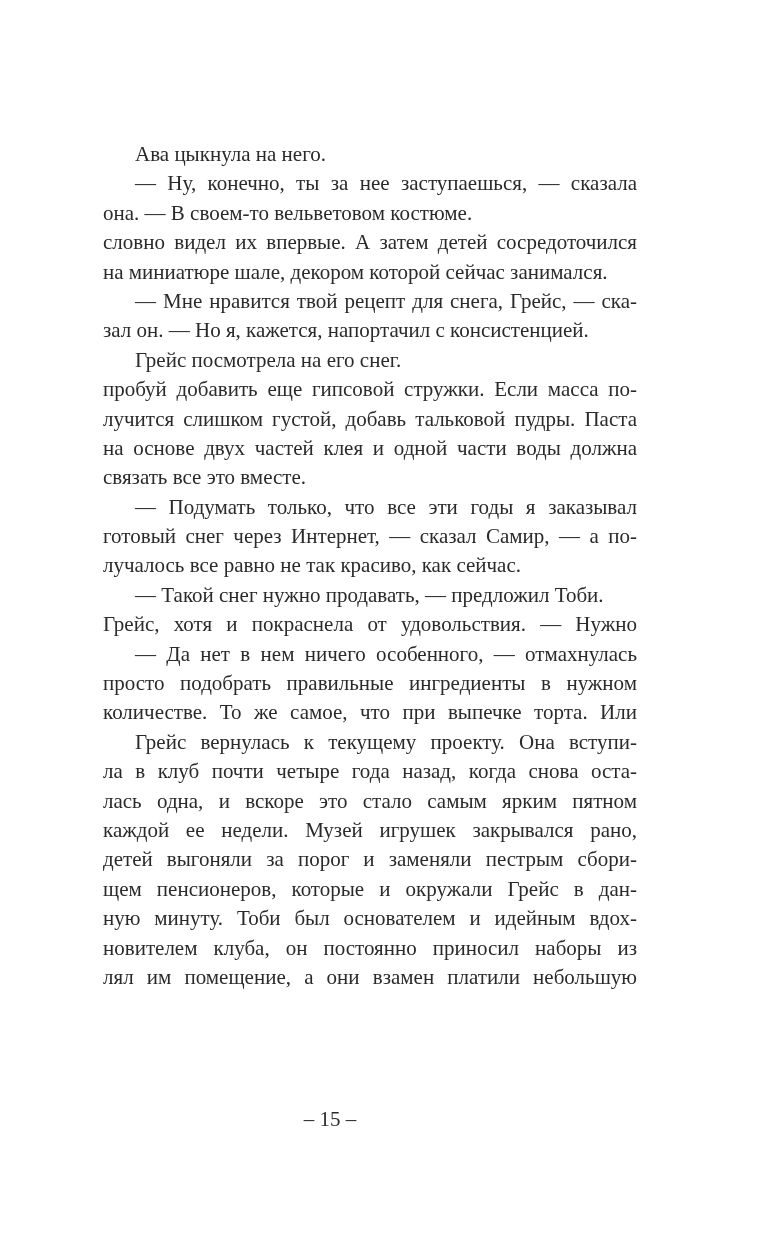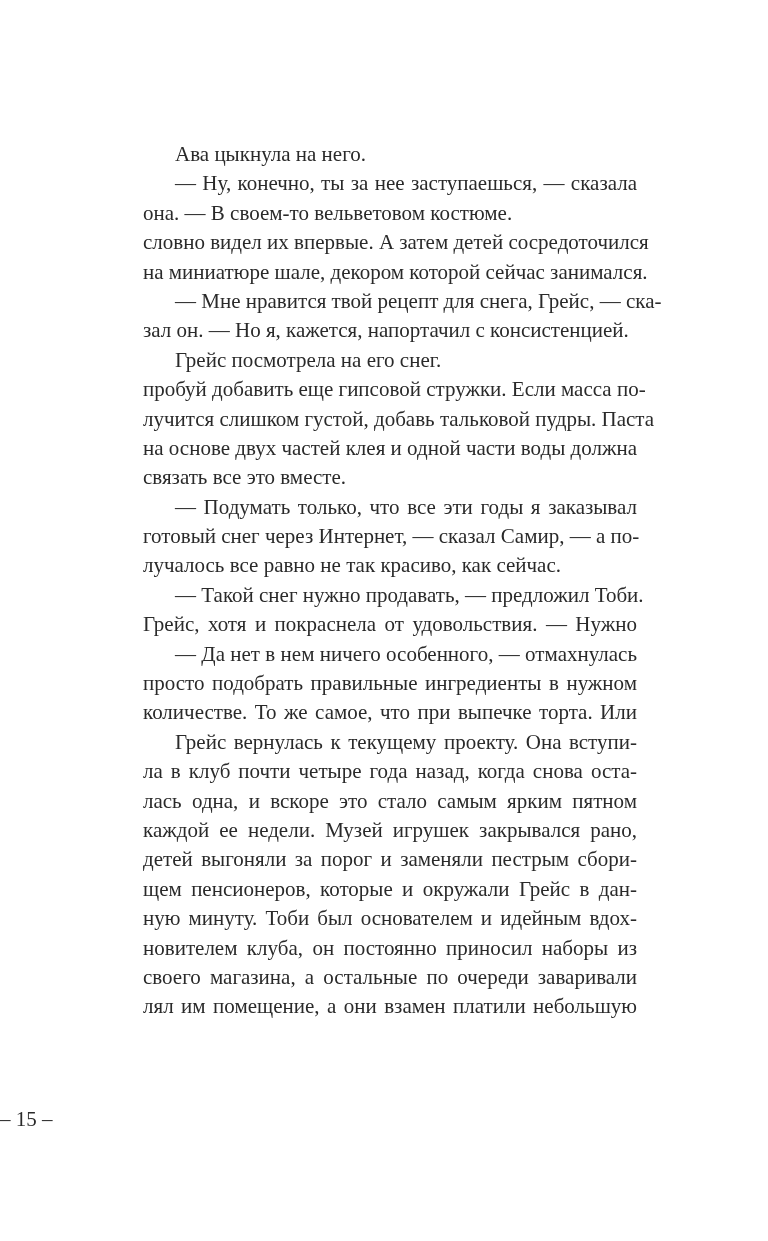--- a/index.html
+++ b/index.html
@@ -22,33 +22,33 @@
     font-size: 21px;
     line-height: 29.4px;
     color: #2a2a2a;
   }
   .line {
     display: block;
     height: 29.4px;
     white-space: nowrap;
     text-align: justify;
     text-align-last: justify;
-    margin-left: 40px;
   }
   .line.last {
     text-align-last: left;
   }
   .line.indent {
     padding-left: 32px;
   }
   .folio {
     position: absolute;
     left: 0;
     width: 660px;
     top: 1107px;
+    text-align: center;
     font-family: "Liberation Serif", "DejaVu Serif", serif;
     font-size: 21px;
     color: #2a2a2a;
   }
 </style>
 </head>
 <body>
 
 <div class="page" id="page-body">
     <span class="line indent last">Ава цыкнула на него.</span>
@@ -72,17 +72,16 @@
     <span class="line">просто подобрать правильные ингредиенты в нужном</span>
     <span class="line">количестве. То же самое, что при выпечке торта. Или</span>
     <span class="line indent">Грейс вернулась к текущему проекту. Она вступи-</span>
     <span class="line">ла в клуб почти четыре года назад, когда снова оста-</span>
     <span class="line">лась одна, и вскоре это стало самым ярким пятном</span>
     <span class="line">каждой ее недели. Музей игрушек закрывался рано,</span>
     <span class="line">детей выгоняли за порог и заменяли пестрым сбори-</span>
     <span class="line">щем пенсионеров, которые и окружали Грейс в дан-</span>
     <span class="line">ную минуту. Тоби был основателем и идейным вдох-</span>
     <span class="line">новителем клуба, он постоянно приносил наборы из</span>
-    <span class="line">своего магазина, а остальные по очереди заваривали</span>
     <span class="line">лял им помещение, а они взамен платили небольшую</span>
   </div>
 
 <div class="folio">– 15 –</div>
 
 </body></html>

